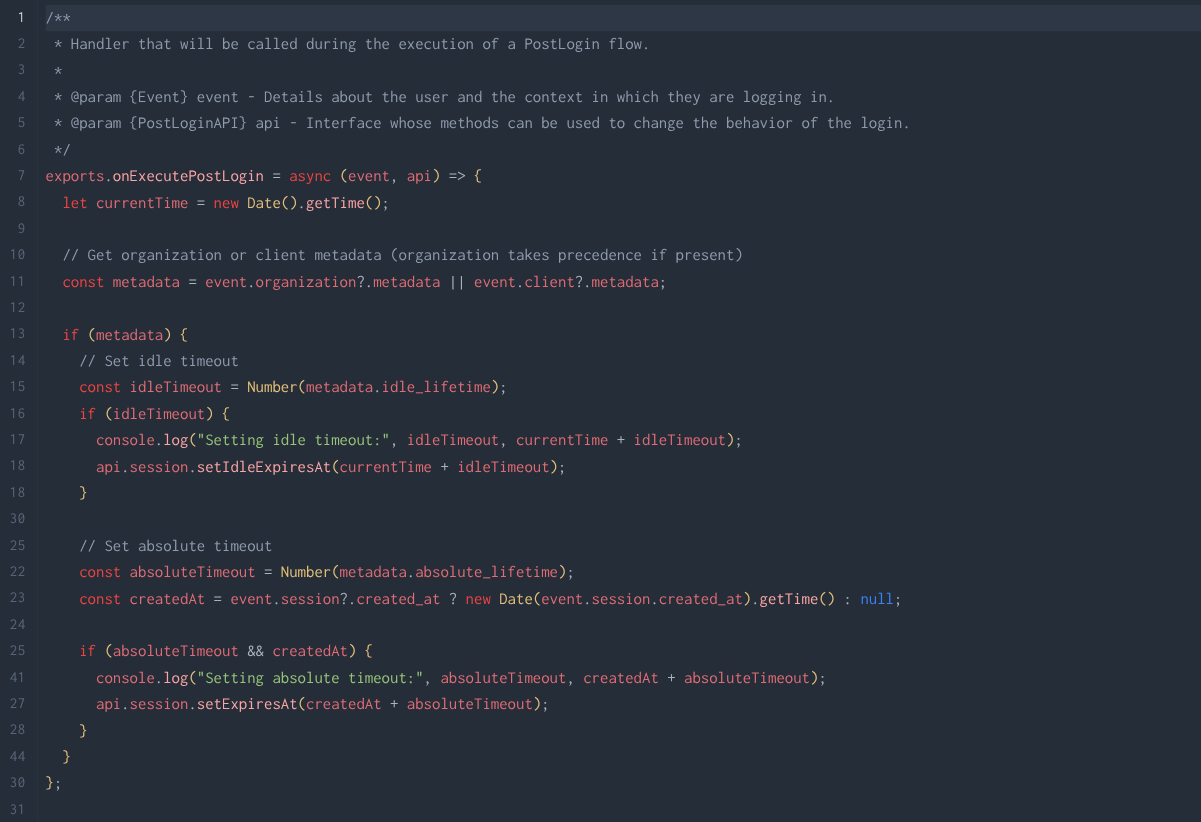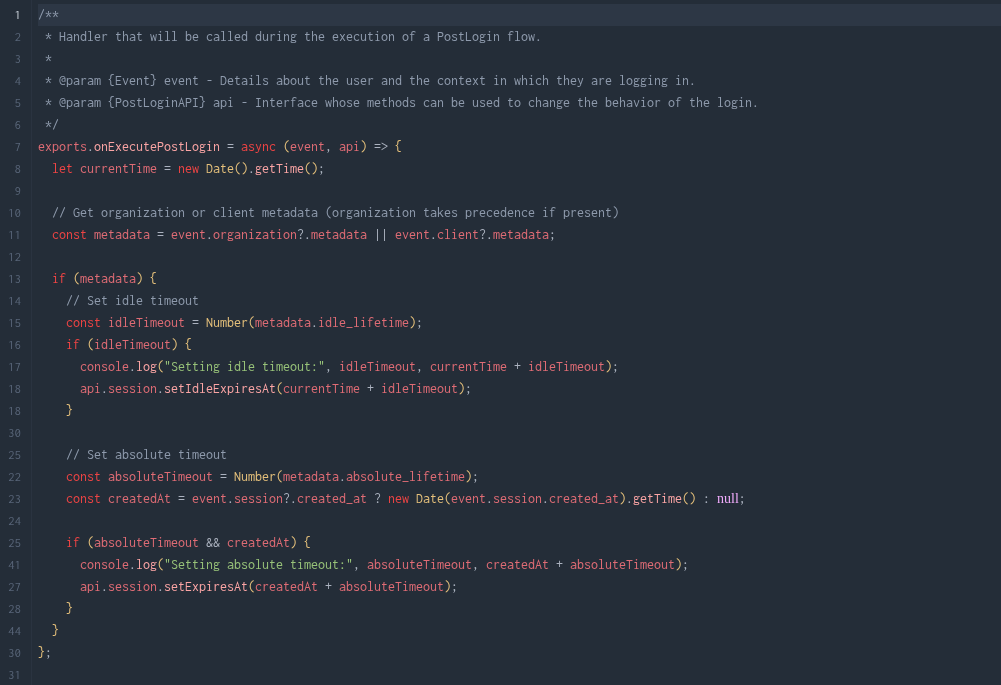--- a/index.html
+++ b/index.html
@@ -46,21 +46,21 @@
   .hl-gutter {
     color: #c9d1d9;
   }
 
   
   .tk-comment  { color: #8f9bad; }
   .tk-kw       { color: #ef4444; }
   .tk-type     { color: #e5c07b; }
   .tk-func     { color: #fca5a5; }
   .tk-str      { color: #98c379; }
-  .tk-num      { color: #f0abfc; font-family: Liberation Serif, serif; }
+  .tk-num      { color: #3b82f6; }
   .tk-paren    { color: #e5c07b; }
   .tk-brace    { color: #e5c07b; }
   .tk-punct    { color: #abb2bf; }
   .tk-ident    { color: #e06c75; }
   .tk-plain    { color: #d0d4da; }
 </style>
 </head>
 <body>
 
 <div class="editor">

